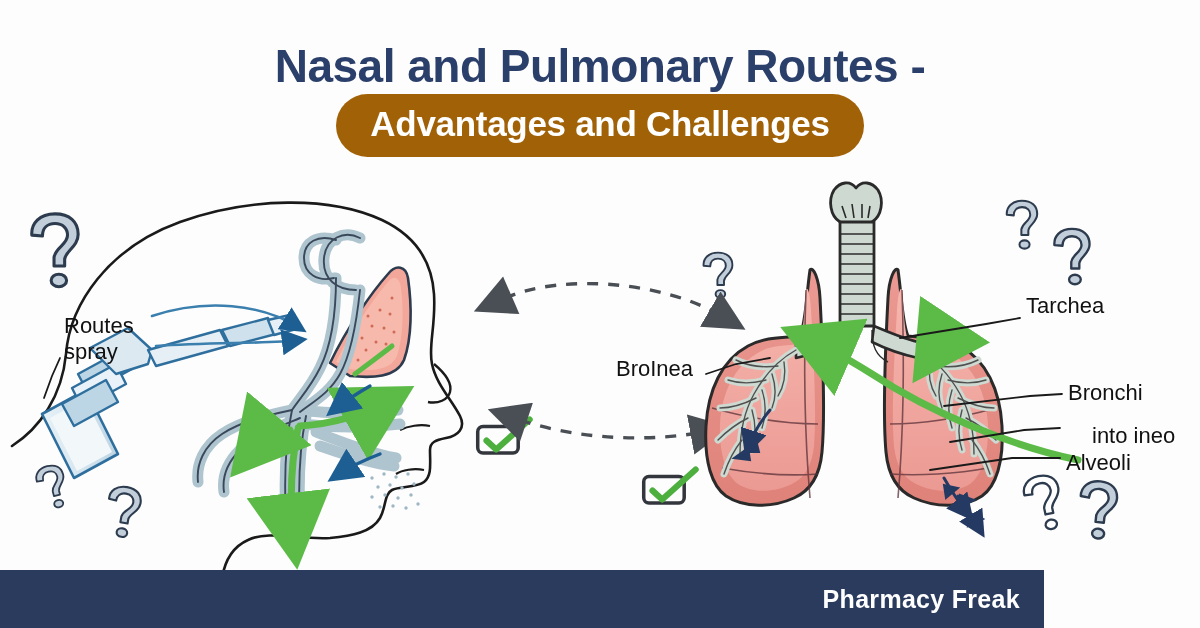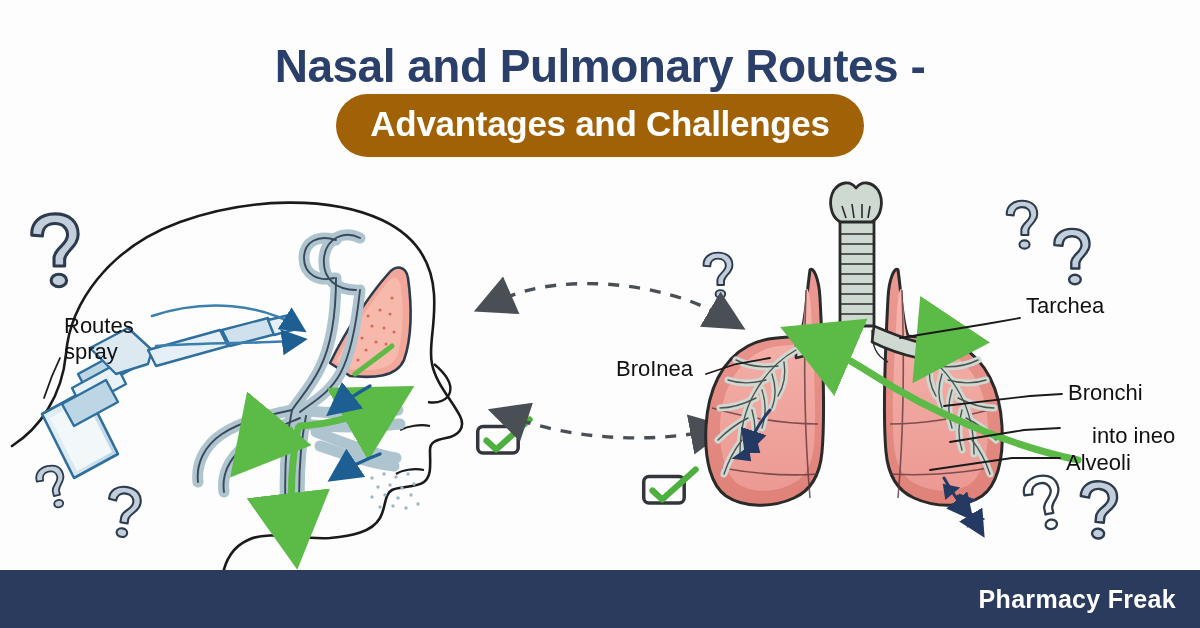--- a/index.html
+++ b/index.html
@@ -54,21 +54,21 @@
     background:#4caf3e;
     font-size:37px;
     line-height:40px;
     padding:6px 40px 9px 40px;
     margin-top:6px;
     letter-spacing:-0.2px;
   }
   
   .footer-bar{
     position:absolute;
-    left:0;bottom:0;width:1200px;height:58px;
+    left:0;bottom:0;width:1044px;height:58px;
     background:#2b3b5e;
     z-index:6;
   }
   .footer-brand{
     position:absolute;
     right:24px;top:50%;
     transform:translateY(-50%);
     color:#ffffff;
     font-size:25px;
     font-weight:bold;

